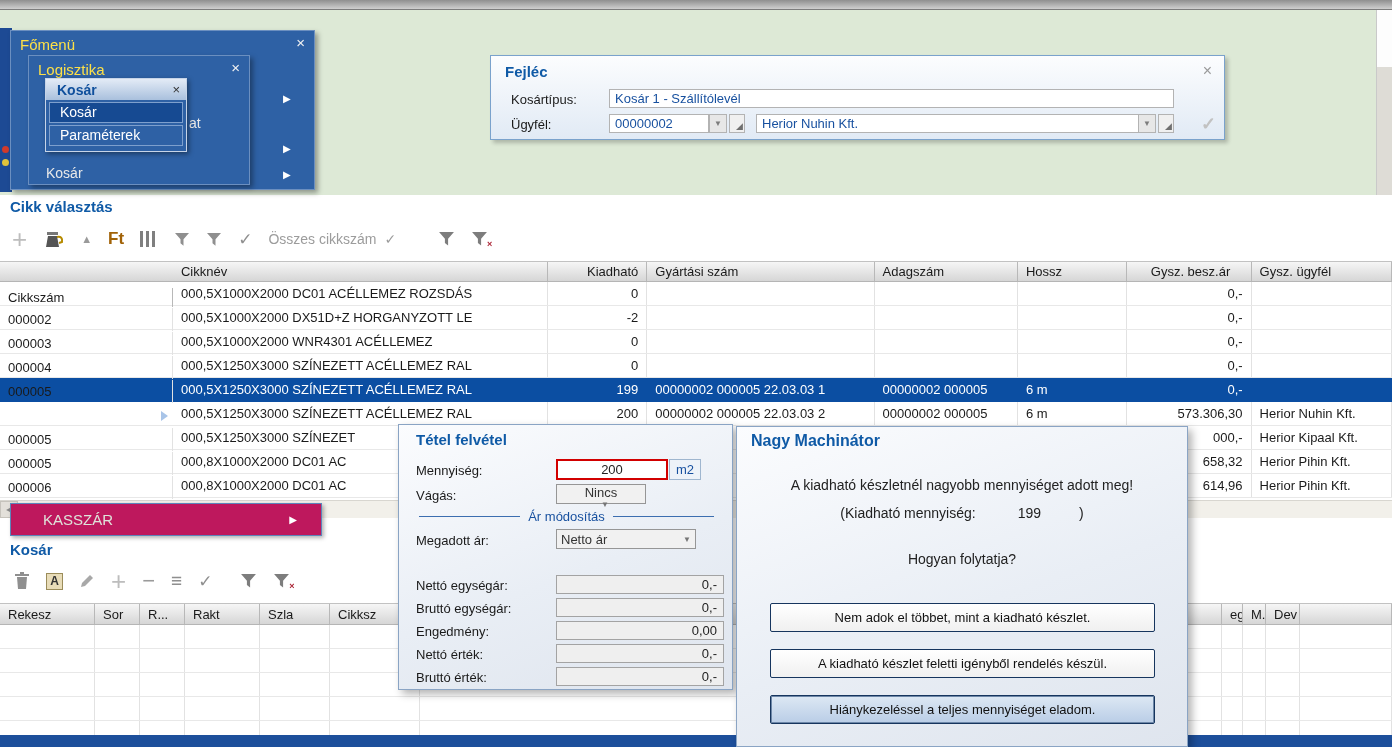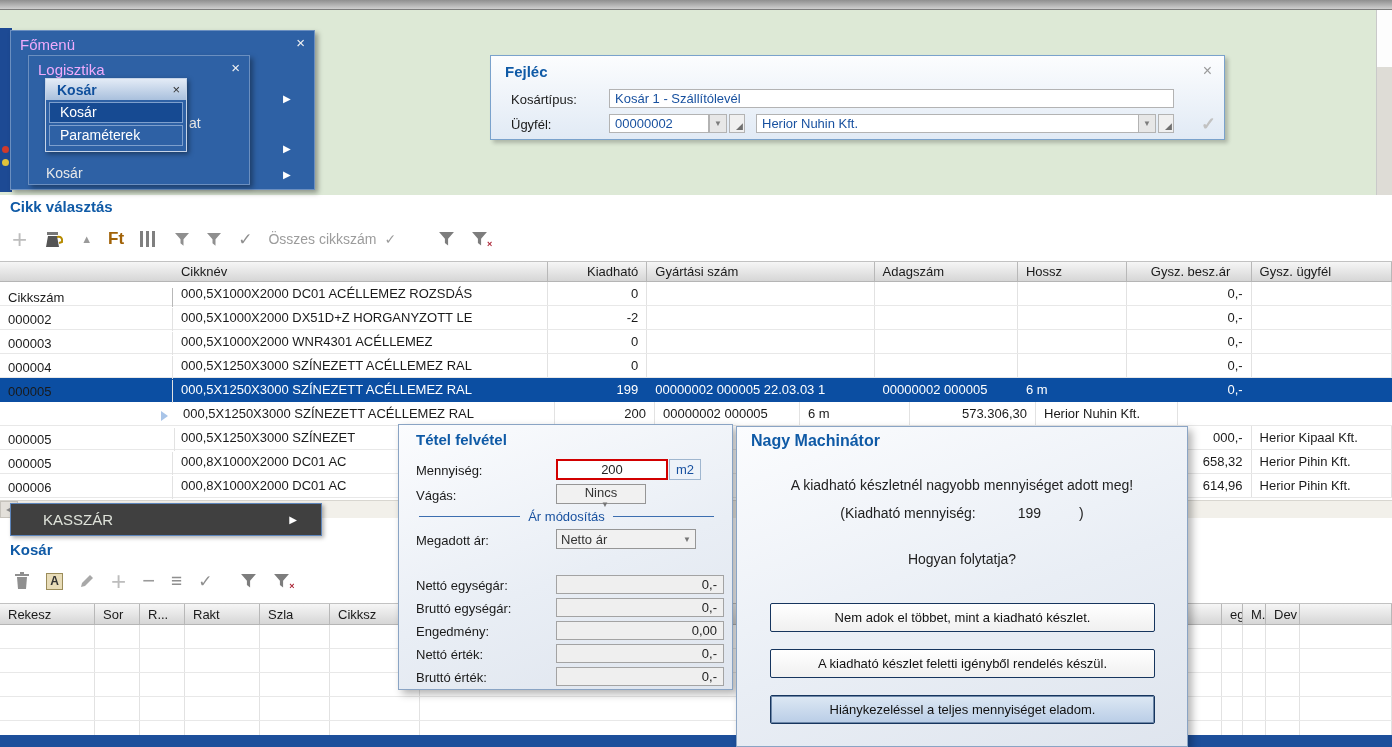--- a/index.html
+++ b/index.html
@@ -13,33 +13,33 @@
   .right-strip-top{left:1376px;top:10px;width:16px;height:57px;background:#fdfdfd;border-left:1px solid #c9c9c9;z-index:1;}
   .right-strip-bot{left:1376px;top:67px;width:16px;height:128px;background:#dedcd6;border-left:1px solid #c9c9c9;z-index:1;}
   .left-strip{left:0;top:28px;width:12px;height:164px;background:#1d4a94;z-index:2;}
   .dot{position:absolute;width:7px;height:7px;border-radius:50%;}
   .dot.red{left:2px;top:118px;background:#d03a2b;}
   .dot.yellow{left:2px;top:131px;background:#e0c33c;}
 
   
   .menu-win{background:#2e61a5;border:1px solid #6b8fc0;box-shadow:3px 3px 5px rgba(0,0,0,.35);color:#fff;}
   .menu-head{display:flex;justify-content:space-between;align-items:flex-start;padding:5px 9px 0 9px;}
-  .menu-title{color:#f0abfc;font-size:15px;}
+  .menu-title{color:#fde047;font-size:15px;}
   .menu-close{color:#f2f2f2;font-size:15px;line-height:14px;}
   .m-arrow{color:#ffffff;font-size:10px;}
   .menu-item-frag{color:#e9e9e9;font-size:14px;}
 
   .submenu{background:#2e61a5;border:1px solid #c6d4e8;box-shadow:2px 2px 5px rgba(0,0,0,.4);}
   .submenu-head{height:21px;background:linear-gradient(#e3ebf6,#a9c0dd);display:flex;justify-content:space-between;align-items:center;padding:0 6px 0 11px;}
   .submenu-title{color:#0f4f9c;font-weight:bold;font-size:14px;}
   .submenu-close{color:#333;font-size:13px;}
   .submenu-item{height:21px;line-height:19px;color:#fff;font-size:14px;padding-left:10px;border:1px solid #7d9fcd;margin:2px 3px;}
   .submenu-item.selected{background:#164a92;}
 
-  .kasszar{left:10px;top:503px;width:312px;height:33px;background:#404040;border:1px solid #5d85bb;display:flex;align-items:center;padding-left:32px;z-index:5;box-shadow:2px 2px 4px rgba(0,0,0,.3);}
+  .kasszar{left:10px;top:503px;width:312px;height:33px;background:#be185d;border:1px solid #5d85bb;display:flex;align-items:center;padding-left:32px;z-index:5;box-shadow:2px 2px 4px rgba(0,0,0,.3);}
   .kasszar .lbl{color:#dfe3da;font-size:15px;}
   .kasszar .m-arrow{position:absolute;right:24px;}
 
   
   .fejlec{left:490px;top:55px;width:735px;height:85px;background:linear-gradient(#fcfdfe,#e1eaf5);border:1px solid #7aa2cc;box-shadow:3px 3px 4px rgba(0,0,0,.22);z-index:6;}
   .panel-title{color:#0f5aa6;font-weight:bold;font-size:15px;}
   .fj-close{position:absolute;right:12px;top:6px;color:#9a9a9a;font-size:16px;}
   .fj-label{position:absolute;font-size:13px;color:#1a1a1a;}
   .fieldbox{position:absolute;height:19px;background:#fff;border:1px solid #b3b3b3;display:flex;align-items:center;font-size:13px;color:#17509f;padding:0 5px;overflow:hidden;white-space:nowrap;}
   .ddbtn{position:absolute;height:19px;width:18px;background:#e7e7e7;border:1px solid #b3b3b3;color:#7d7d7d;font-size:8px;display:flex;align-items:center;justify-content:center;}
@@ -270,20 +270,21 @@
         <div class="tcell c3">00000002 000005 22.03.03 1</div>
         <div class="tcell c4">00000002 000005</div>
         <div class="tcell c5">6 m</div>
         <div class="tcell c6 num">0,-</div>
         <div class="tcell c7"></div>
       </div>
       <div class="trow">
         <div class="tcell c0">000005</div>
         <div class="tcell c1">000,5X1250X3000 SZÍNEZETT ACÉLLEMEZ RAL</div>
         <div class="tcell c2 num">200</div>
+        <div class="tcell c3">00000002 000005 22.03.03 2</div>
         <div class="tcell c4">00000002 000005</div>
         <div class="tcell c5">6 m</div>
         <div class="tcell c6 num">573.306,30</div>
         <div class="tcell c7">Herior Nuhin Kft.</div>
       </div>
       <div class="trow">
         <div class="tcell c0">000005</div>
         <div class="tcell c1">000,5X1250X3000 SZÍNEZET</div>
         <div class="tcell c2 num"></div>
         <div class="tcell c3"></div>

